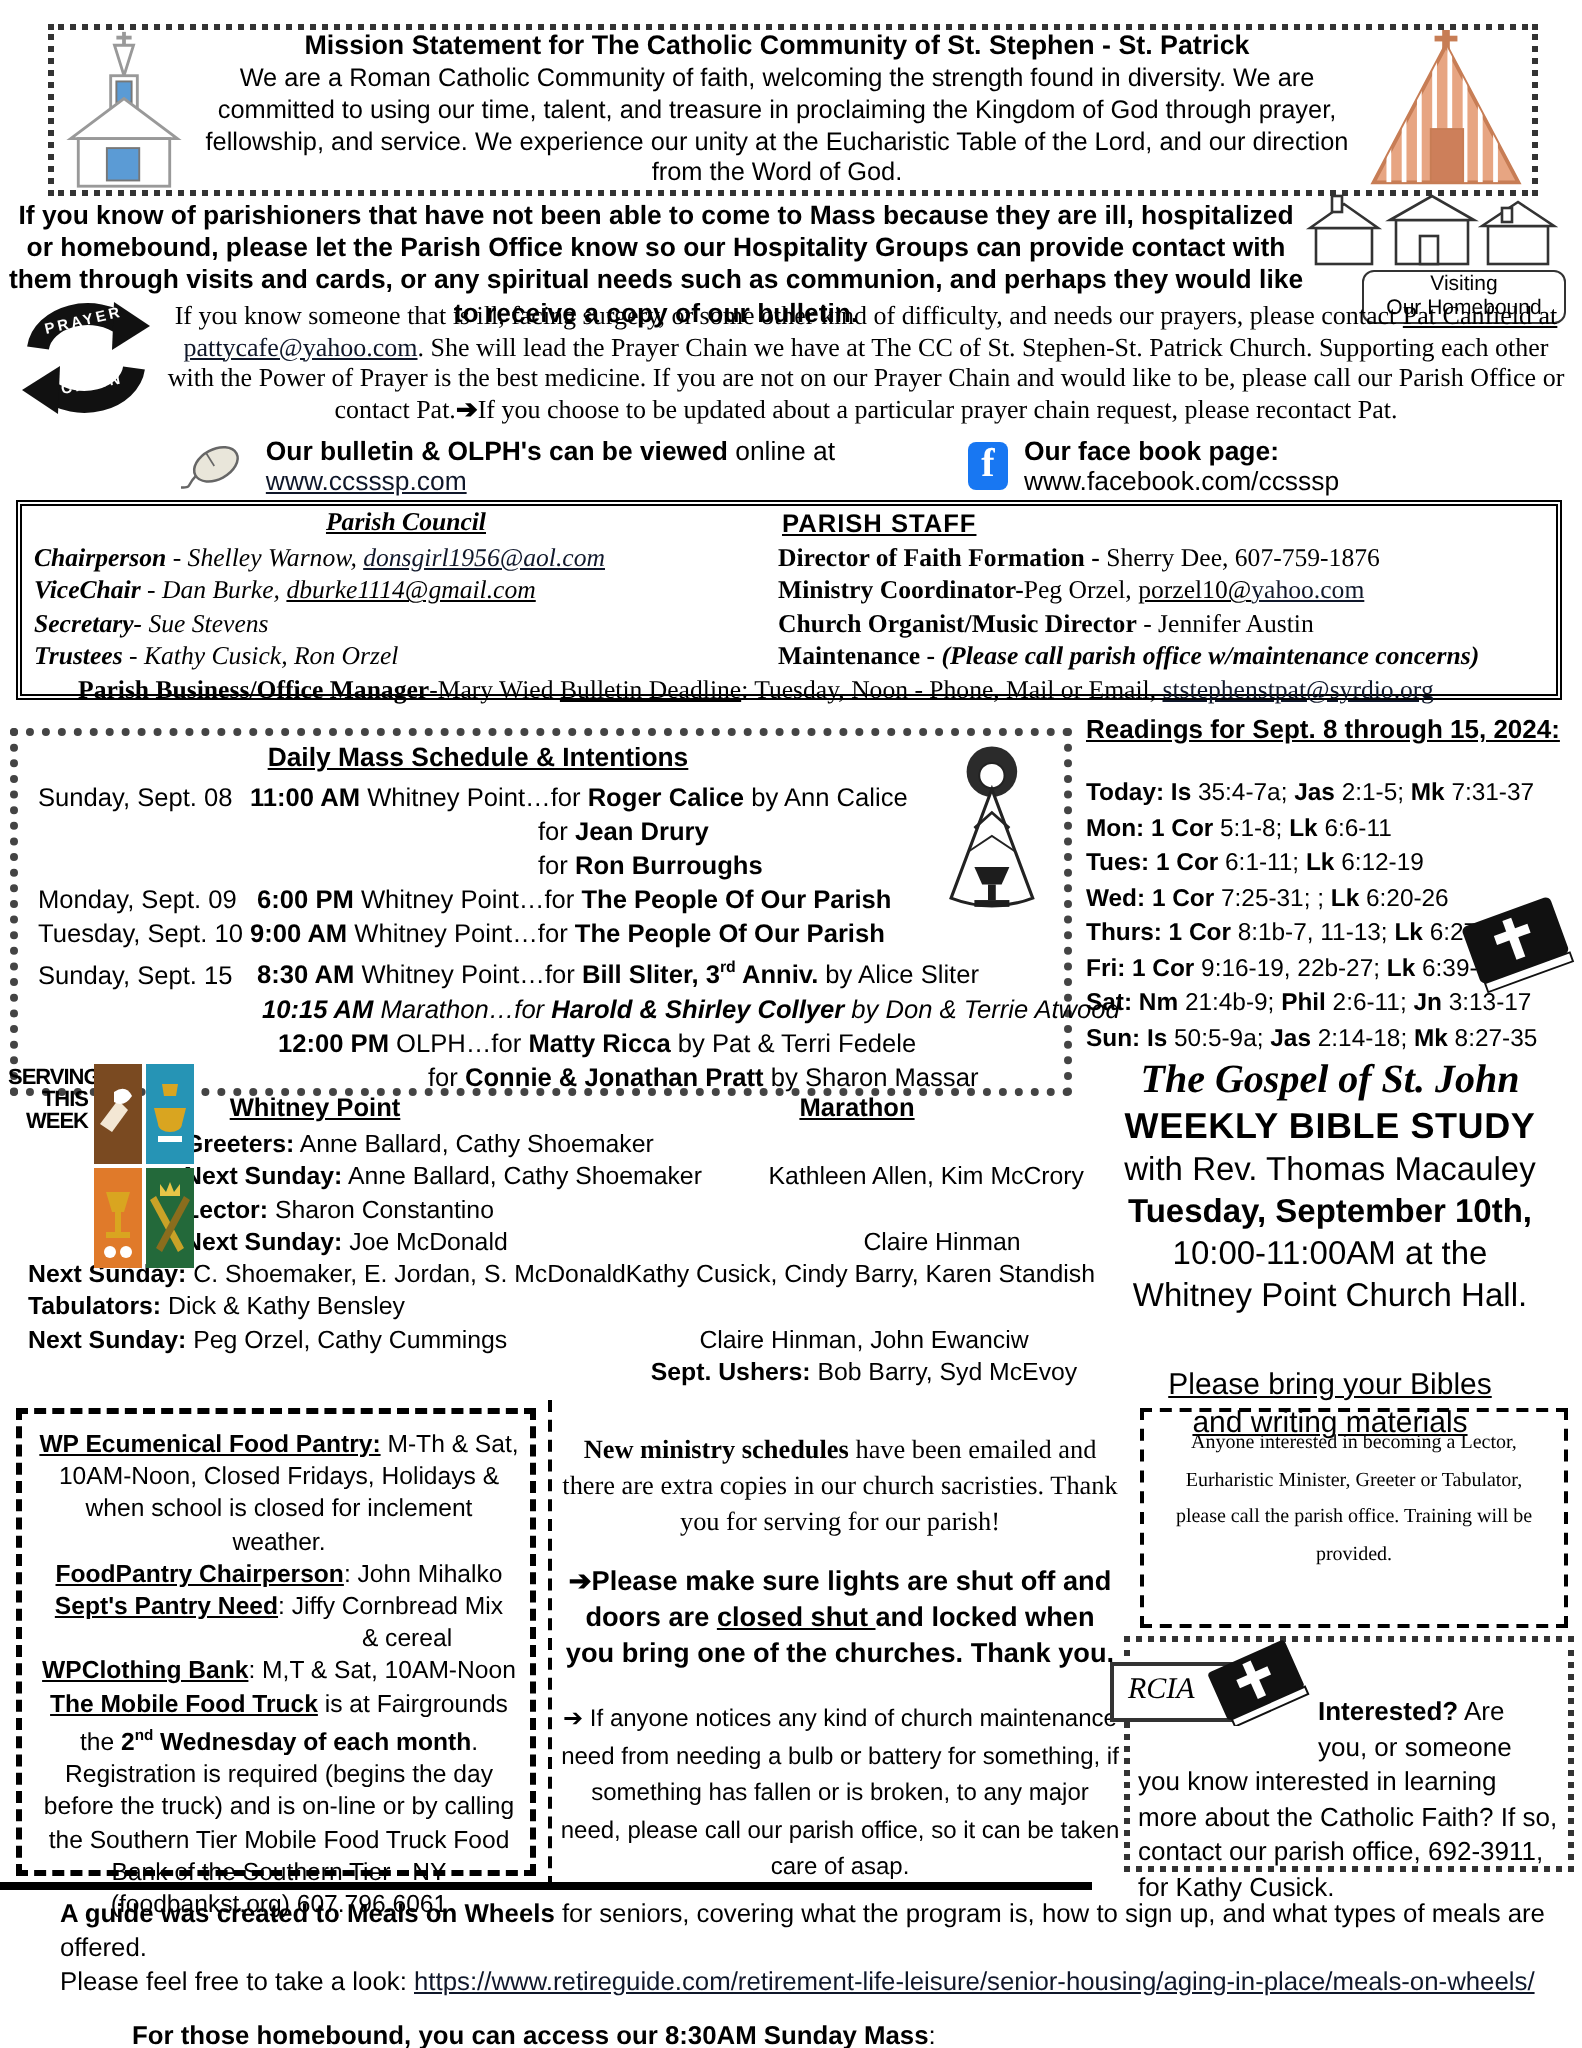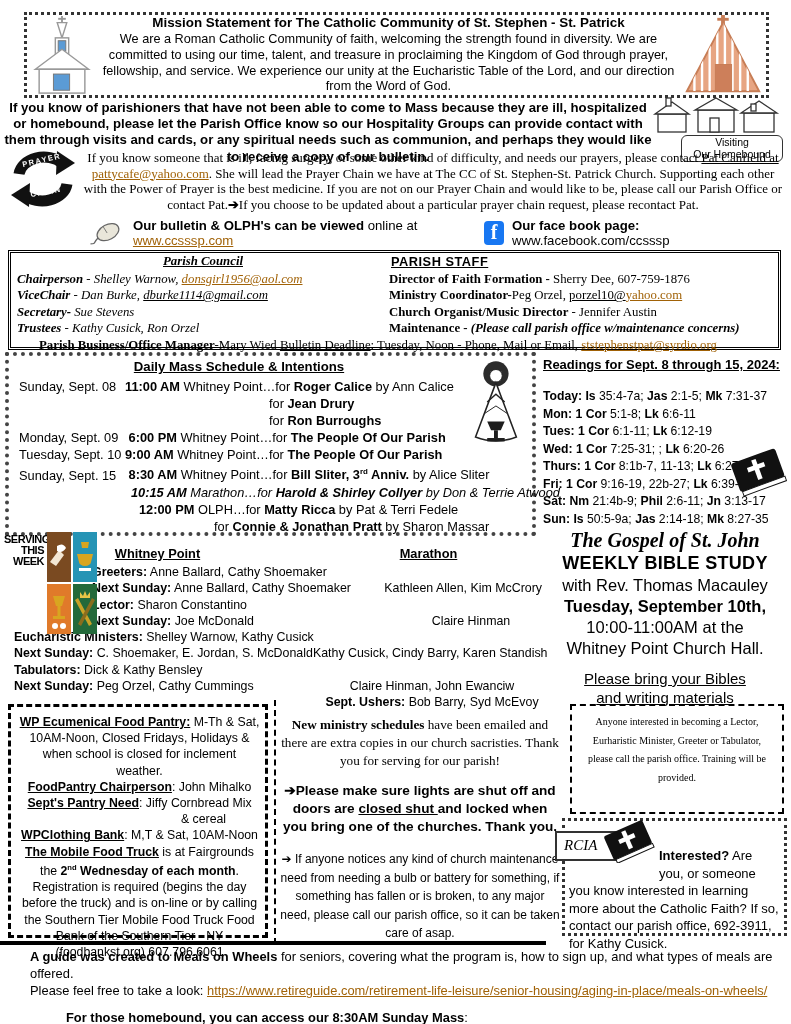--- a/index.html
+++ b/index.html
@@ -1,21 +1,21 @@
 <!DOCTYPE html>
 <html><head>
 <meta charset="utf-8">
 <style>
   html,body{margin:0;padding:0;background:#888;}
   .page{position:relative;width:791px;height:1024px;background:#fff;color:#000;
         font-family:"Liberation Sans",sans-serif;overflow:hidden;margin:0 auto;}
   .abs{position:absolute;}
   
   .b{font-weight:700}.i{font-style:italic}.u{text-decoration:underline}
-  .lk{color:#a16207;text-decoration:underline;cursor:pointer}
+  .lk{color:#0f172a;text-decoration:underline;cursor:pointer}
   .sup{vertical-align:super;font-size 0.62em;font-size:0.62em}
   .day{display:inline-block;width:106px}
   .ln{margin:0}
 
   
   #mission-box{left:24px;top:12px;width:745px;height:86px;border:3px dotted #333;
     display:flex;align-items:center;padding:2px 2px;box-sizing:border-box;}
   .m-text{flex:1;text-align:center;}
   .m-title{font-weight:700;font-size:13.4px;margin-bottom:2px;}
   .m-body{font-size:12.7px;line-height:15.6px;font-stretch:condensed;}
@@ -46,21 +46,21 @@
     box-sizing:border-box;padding:1px 6px;font-family:"Liberation Serif",serif;font-size:12.8px;}
   .staff-head{display:grid;grid-template-columns:372px 1fr;height:17px;}
   .council-h{font-style:italic;font-weight:700;text-decoration:underline;text-align:center;}
   .pstaff-h{font-family:"Liberation Sans",sans-serif;font-weight:700;text-decoration:underline;
     letter-spacing:.5px;padding-left:2px;}
   .staff-grid{display:grid;grid-template-columns:372px 1fr;}
   .staff-grid .ln{line-height:16.4px;white-space:nowrap;}
   .staff-bottom{line-height:16px;padding-left:22px;white-space:nowrap;}
 
   
-  #mass-box{left:5px;top:352px;width:531px;height:184px;border:4px dotted #444;
+  #mass-box{left:5px;top:364px;width:531px;height:184px;border:4px dotted #444;
     box-sizing:border-box;padding-top:3px;}
   .mass-title{font-weight:700;text-decoration:underline;font-size:13.2px;text-align:center;width:460px;}
   .mass-rows{padding-left:10px;margin-top:4px;font-size:12.8px;}
   .mass-rows .ln{line-height:17.1px;white-space:nowrap;}
   .pl250{padding-left:250px}.pl112{padding-left:112px}.pl120{padding-left:120px}.pl195{padding-left:195px}
   #saint-icon{position:absolute;right:3px;top:2px;}
 
   
   #readings-box{left:543px;top:357px;width:246px;}
   .readings-title{font-weight:700;text-decoration:underline;font-size:13px;margin-bottom:16px;}
@@ -68,21 +68,21 @@
   .readings-lines .ln{line-height:17.5px;white-space:nowrap;}
   #bible-icon{position:absolute;right:0px;top:86px;}
 
   
   #gospel-box{left:540px;top:528px;width:250px;text-align:center;}
   .g1{font-family:"Liberation Serif",serif;font-weight:700;font-style:italic;font-size:20px;line-height:24px;}
   .g2{font-weight:700;font-size:18px;line-height:23px;letter-spacing:.3px;}
   .g3{font-size:16.5px;line-height:21px;}
   .g4{font-weight:700;font-size:16.5px;line-height:21px;}
   .g5{font-size:15px;line-height:19px;text-decoration:underline;}
-  .gsp{margin-top:10px;}
+  .gsp{margin-top:24px;}
 
   
   #serving-box{left:0;top:530px;width:542px;height:182px;}
   #serving-logo{position:absolute;left:4px;top:2px;display:flex;}
   .sv-words{width:40px;text-align:right;font-weight:700;font-size:11px;line-height:11px;
     font-stretch:condensed;padding-top:2px;letter-spacing:-.5px;}
   .sv-tiles{display:grid;grid-template-columns:24px 24px;grid-auto-rows:50px;gap:2px;margin-left:3px;}
   .sv-tile{width:24px;height:50px;}
   .sv-head{display:grid;grid-template-columns:315px 1fr;padding-top:16px;font-size:12.8px;}
   .sv-head span{font-weight:700;text-decoration:underline;text-align:center;}
@@ -342,21 +342,20 @@
         </div>
         <div class="sv-row">
           <div class="sv-left ind"><span class="b">Lector:</span><span> Sharon Constantino</span></div>
           <div class="sv-right"></div>
         </div>
         <div class="sv-row">
           <div class="sv-left ind"><span class="b">Next Sunday:</span><span> Joe McDonald</span></div>
           <div class="sv-right"><span>Claire Hinman</span></div>
         </div>
         <div class="sv-row">
-          <div class="sv-left"><span class="b">Eucharistic Ministers:</span><span> Shelley Warnow, Kathy Cusick</span></div>
           <div class="sv-right"></div>
         </div>
         <div class="sv-row">
           <div class="sv-left"><span class="b">Next Sunday:</span><span> C. Shoemaker, E. Jordan, S. McDonald</span></div>
           <div class="sv-right"><span>Kathy Cusick, Cindy Barry, Karen Standish</span></div>
         </div>
         <div class="sv-row">
           <div class="sv-left"><span class="b">Tabulators:</span><span>  Dick &amp; Kathy Bensley</span></div>
           <div class="sv-right"></div>
         </div>

